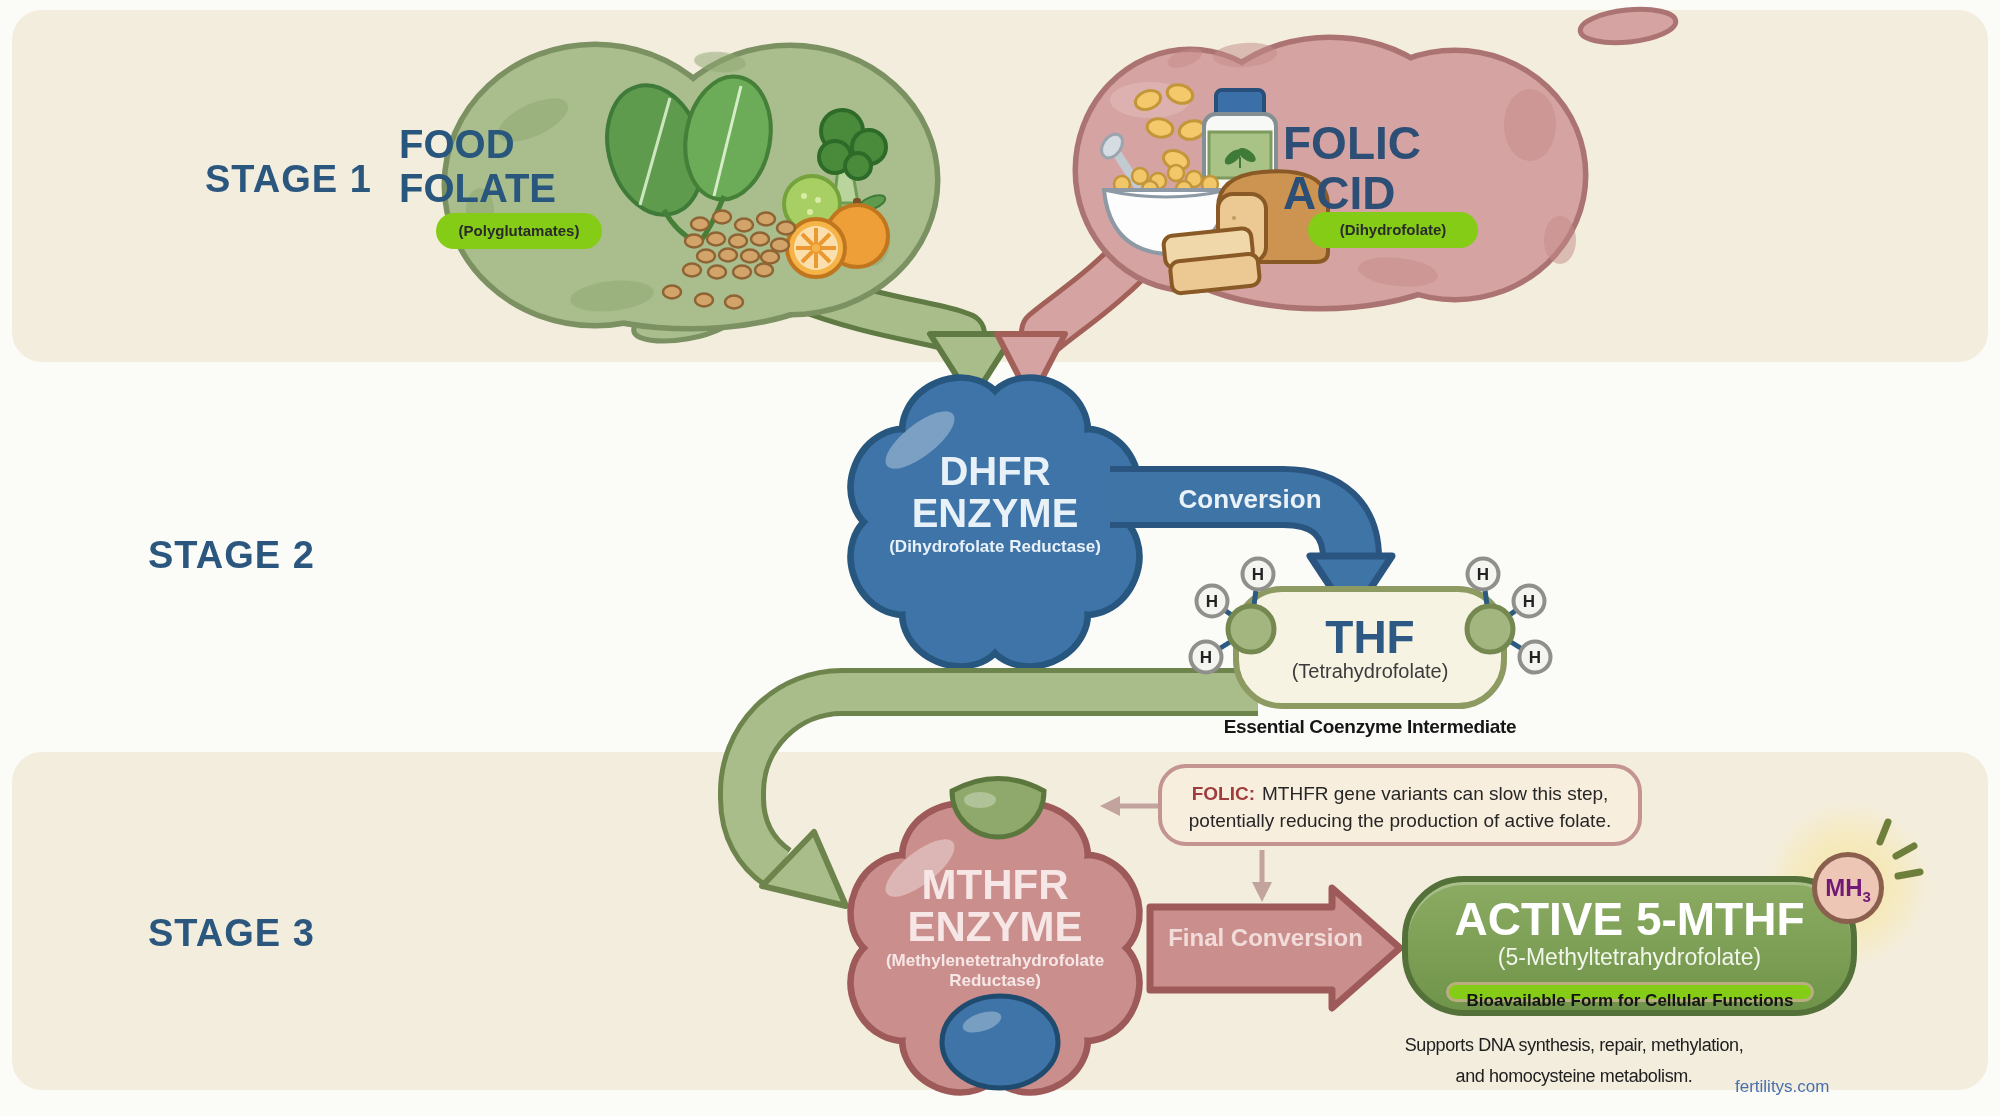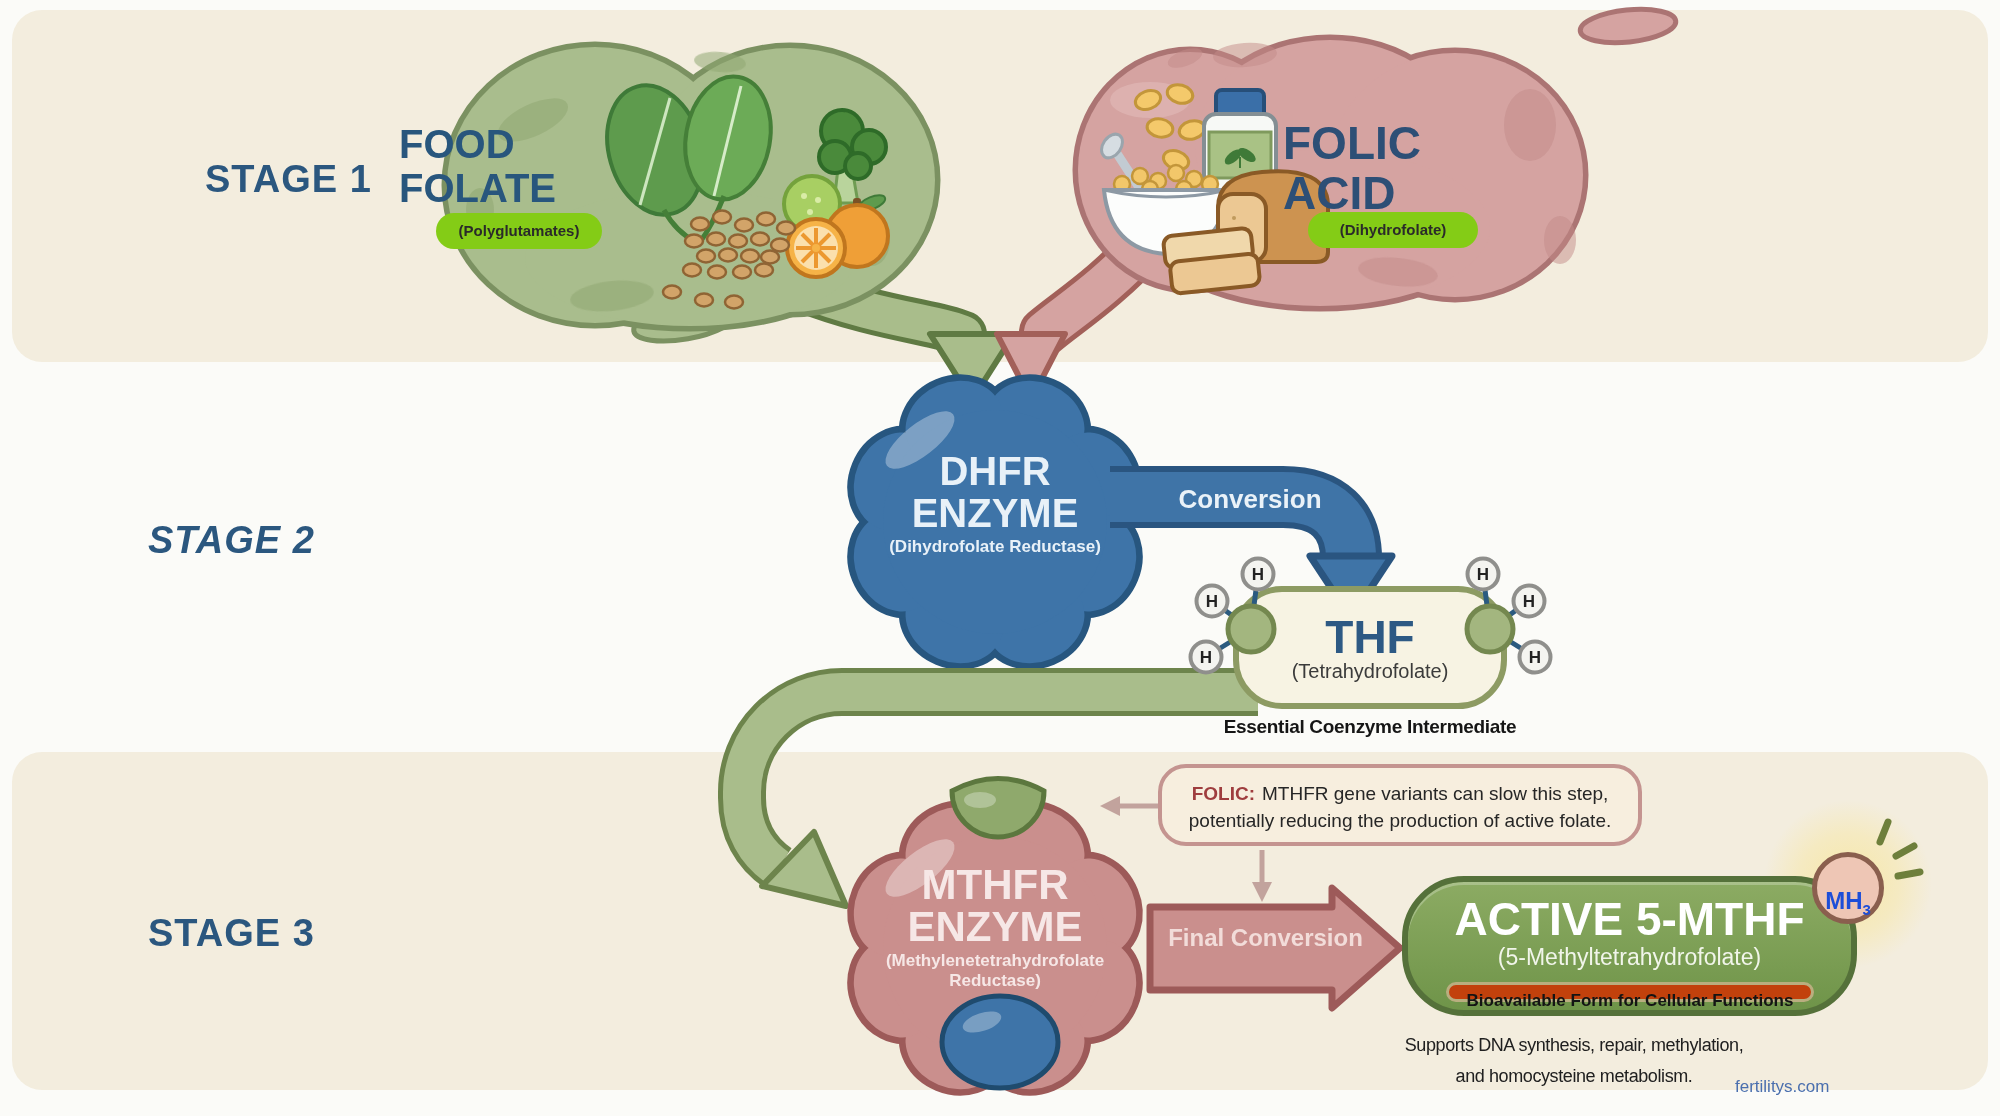--- a/index.html
+++ b/index.html
@@ -30,25 +30,25 @@
            border:4px solid #c49490;border-radius:28px;box-sizing:border-box;
            text-align:center;font-size:19px;line-height:27px;color:#262626;padding-top:12px;}
   .notePrefix{color:#9f3d3e;font-weight:bold;margin-right:7px;}
   #activeBox{left:1402px;top:876px;width:455px;height:140px;box-sizing:border-box;
              background:linear-gradient(180deg,#8cab63,#6f9449);border:6px solid #55713a;
              border-radius:62px;box-shadow:inset 0 3px 0 rgba(255,255,255,.25);}
   #activeTitle{left:1402px;top:892px;width:455px;text-align:center;color:#ffffff;
                font-weight:bold;font-size:46px;}
   #activeSub{left:1402px;top:944px;width:455px;text-align:center;color:#f1f5ea;font-size:23px;}
   #bioPill{left:1446px;top:982px;width:368px;height:20px;box-sizing:border-box;
-           background:#c2410c;border:3px solid #b9ae7f;border-radius:20px;text-align:center;
+           background:#84cc16;border:3px solid #b9ae7f;border-radius:20px;text-align:center;
            font-weight:bold;font-size:17px;color:#141414;line-height:32px;}
   #badge{left:1812px;top:852px;width:62px;height:62px;background:#eec6b5;
-         border:5px solid #8a5f4e;border-radius:50%;text-align:center;line-height:88px;
-         font-weight:bold;font-size:24px;color:#1d4ed8;}
+         border:5px solid #8a5f4e;border-radius:50%;text-align:center;line-height:62px;
+         font-weight:bold;font-size:24px;color:#701a75;}
   #badge sub{font-size:15px;}
   #supports{left:1324px;top:1030px;width:500px;text-align:center;font-size:18px;
             letter-spacing:-0.4px;line-height:31px;color:#202020;}
   #watermark{left:1735px;top:1077px;font-size:17px;color:#4a6fae;}
   #thfTitle{left:1270px;top:610px;width:200px;text-align:center;font-weight:bold;
             font-size:46px;color:#2d5984;}
   #thfSub{left:1260px;top:660px;width:220px;text-align:center;font-size:20px;color:#3b3b3b;}
   #thfCaption{left:1220px;top:716px;width:300px;text-align:center;font-weight:bold;
               font-size:19px;letter-spacing:-0.3px;color:#151515;}
 </style>
@@ -282,21 +282,21 @@
       <polygon points="1100,806 1120,796 1120,816" fill="#c2a39d" stroke="none"></polygon>
       <path d="M1262 850 L1262 884"></path>
       <polygon points="1262,902 1252,882 1272,882" fill="#c2a39d" stroke="none"></polygon>
     </g>
 
     <circle cx="1848" cy="884" r="84" fill="url(#glow)"></circle>
     <path d="M1880 842 L1888 822 M1896 856 L1914 846 M1898 876 L1920 872" stroke="#6e7f3b" stroke-width="7" stroke-linecap="round" fill="none"></path>
   </svg>
 
   <div class="ov stage" style="left:205px;top:158px;">STAGE 1</div>
-  <div class="ov stage" style="left:148px;top:519px;font-style:italic;">STAGE 2</div>
+  <div class="ov stage" style="left:148px;top:534px;">STAGE 2</div>
   <div class="ov stage" style="left:148px;top:912px;">STAGE 3</div>
 
   <div class="ov blobTitle" style="left:399px;top:122px;width:240px;font-size:40px;line-height:44px;color:#28567d;">
     <div>FOOD</div>
     <div>FOLATE</div>
   </div>
   <div class="pill" style="left:436px;top:213px;width:166px;height:36px;line-height:36px;">(Polyglutamates)</div>
 
   <div class="ov blobTitle" style="left:1283px;top:118px;width:220px;font-size:46px;line-height:50px;color:#2d4f76;">
     <div>FOLIC</div>

